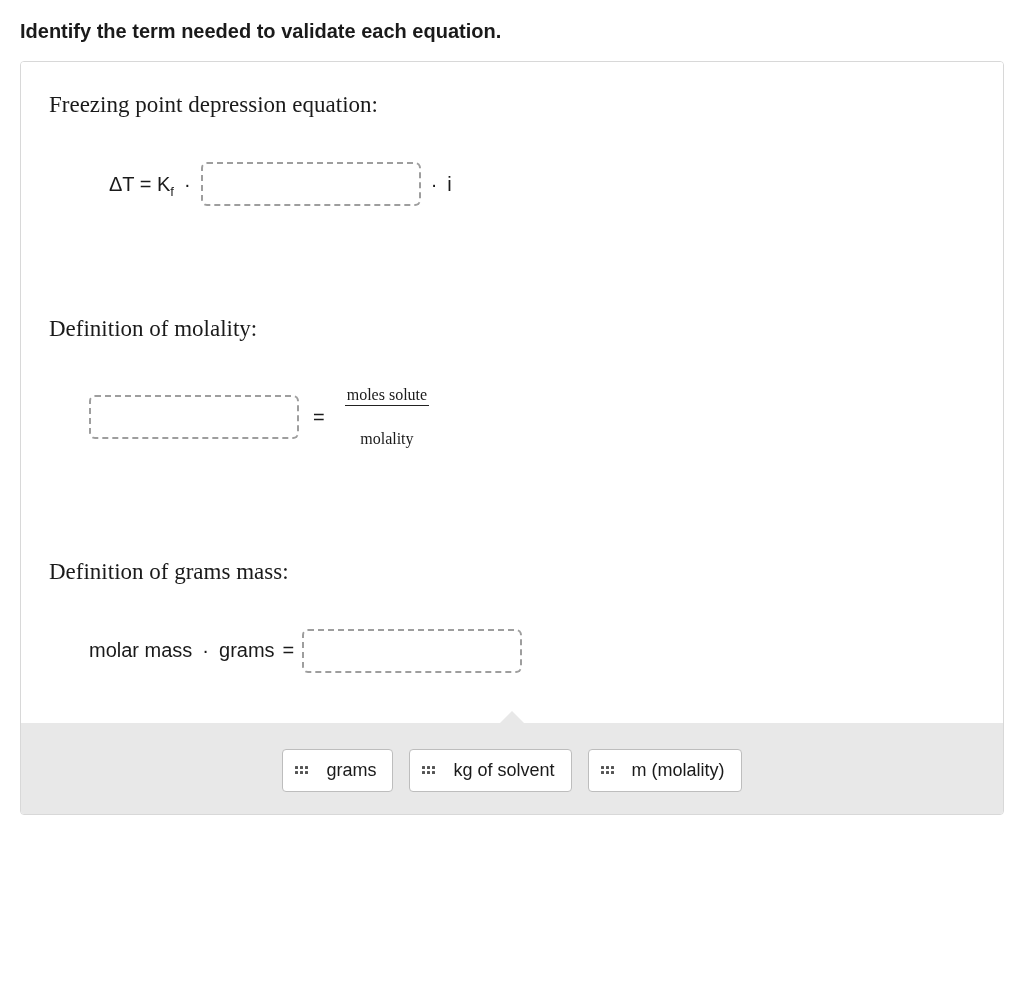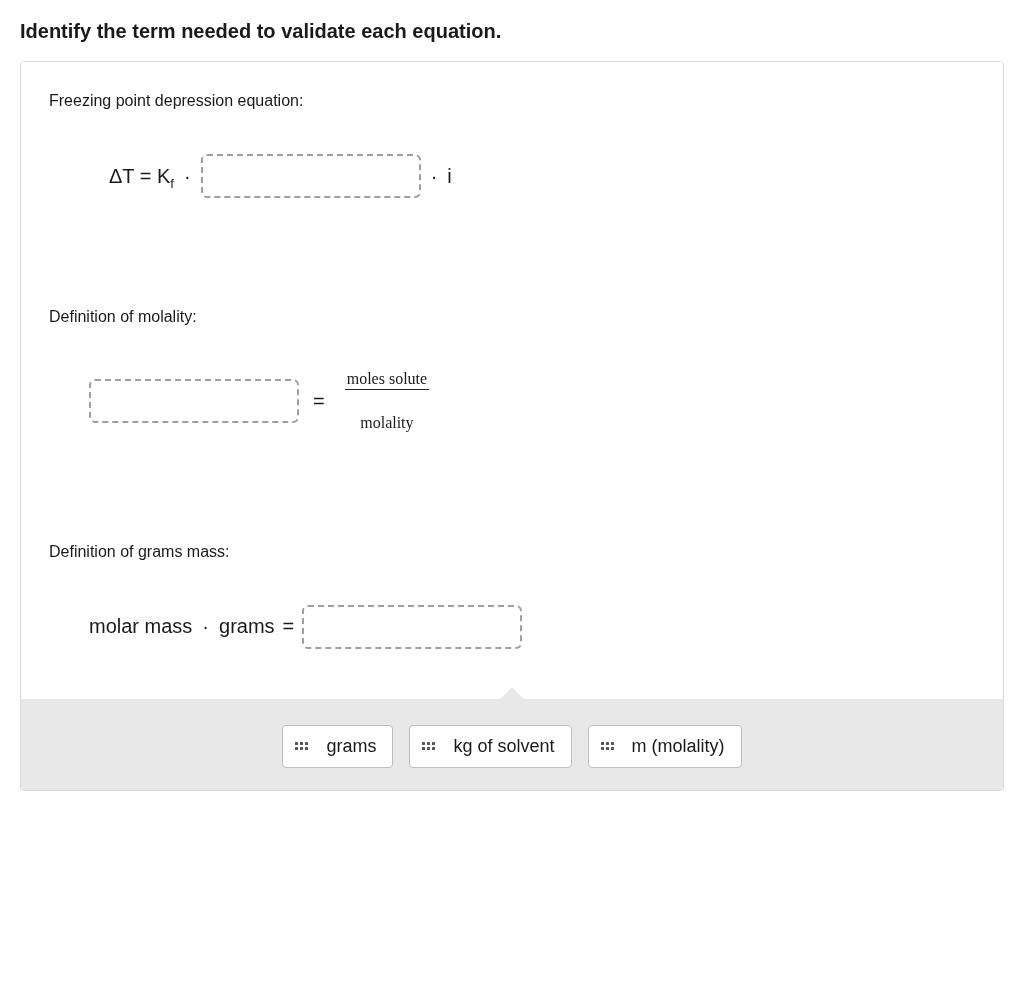--- a/index.html
+++ b/index.html
@@ -26,22 +26,23 @@
     padding: 30px 28px 10px 28px;
     background: #fff;
   }
   .section {
     margin-bottom: 110px;
   }
   .section:last-of-type {
     margin-bottom: 40px;
   }
   .section-label {
-    font-size: 16px;
+    font-size: 23px;
     margin-bottom: 44px;
+    font-family: Liberation Serif, serif;
   }
   .eq-row {
     display: flex;
     align-items: center;
     gap: 8px;
     padding-left: 60px;
     font-size: 20px;
   }
   .eq-row.less-indent {
     padding-left: 40px;

